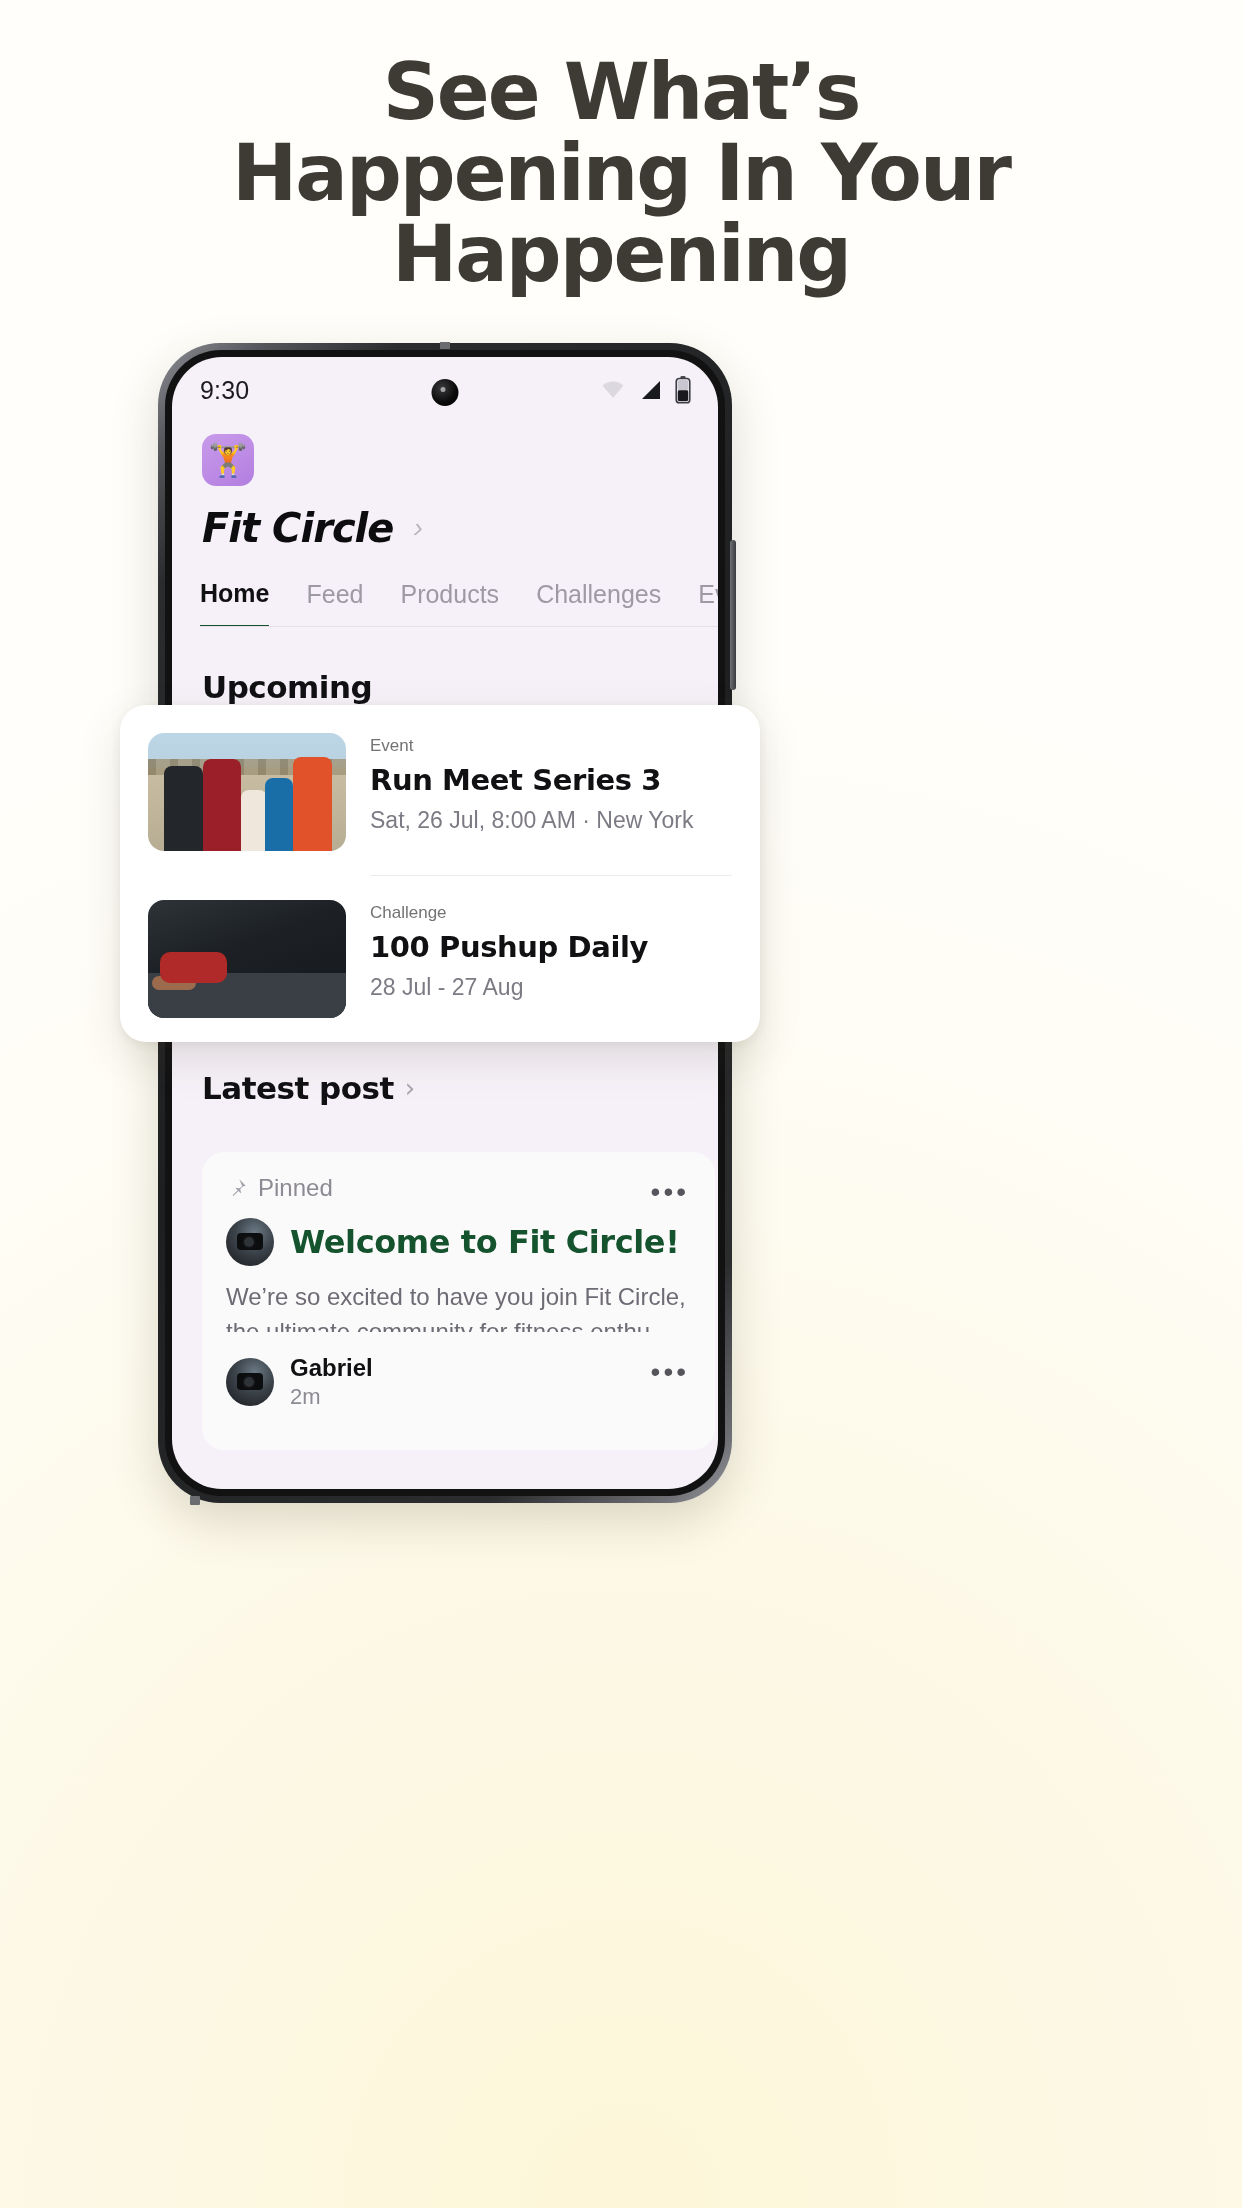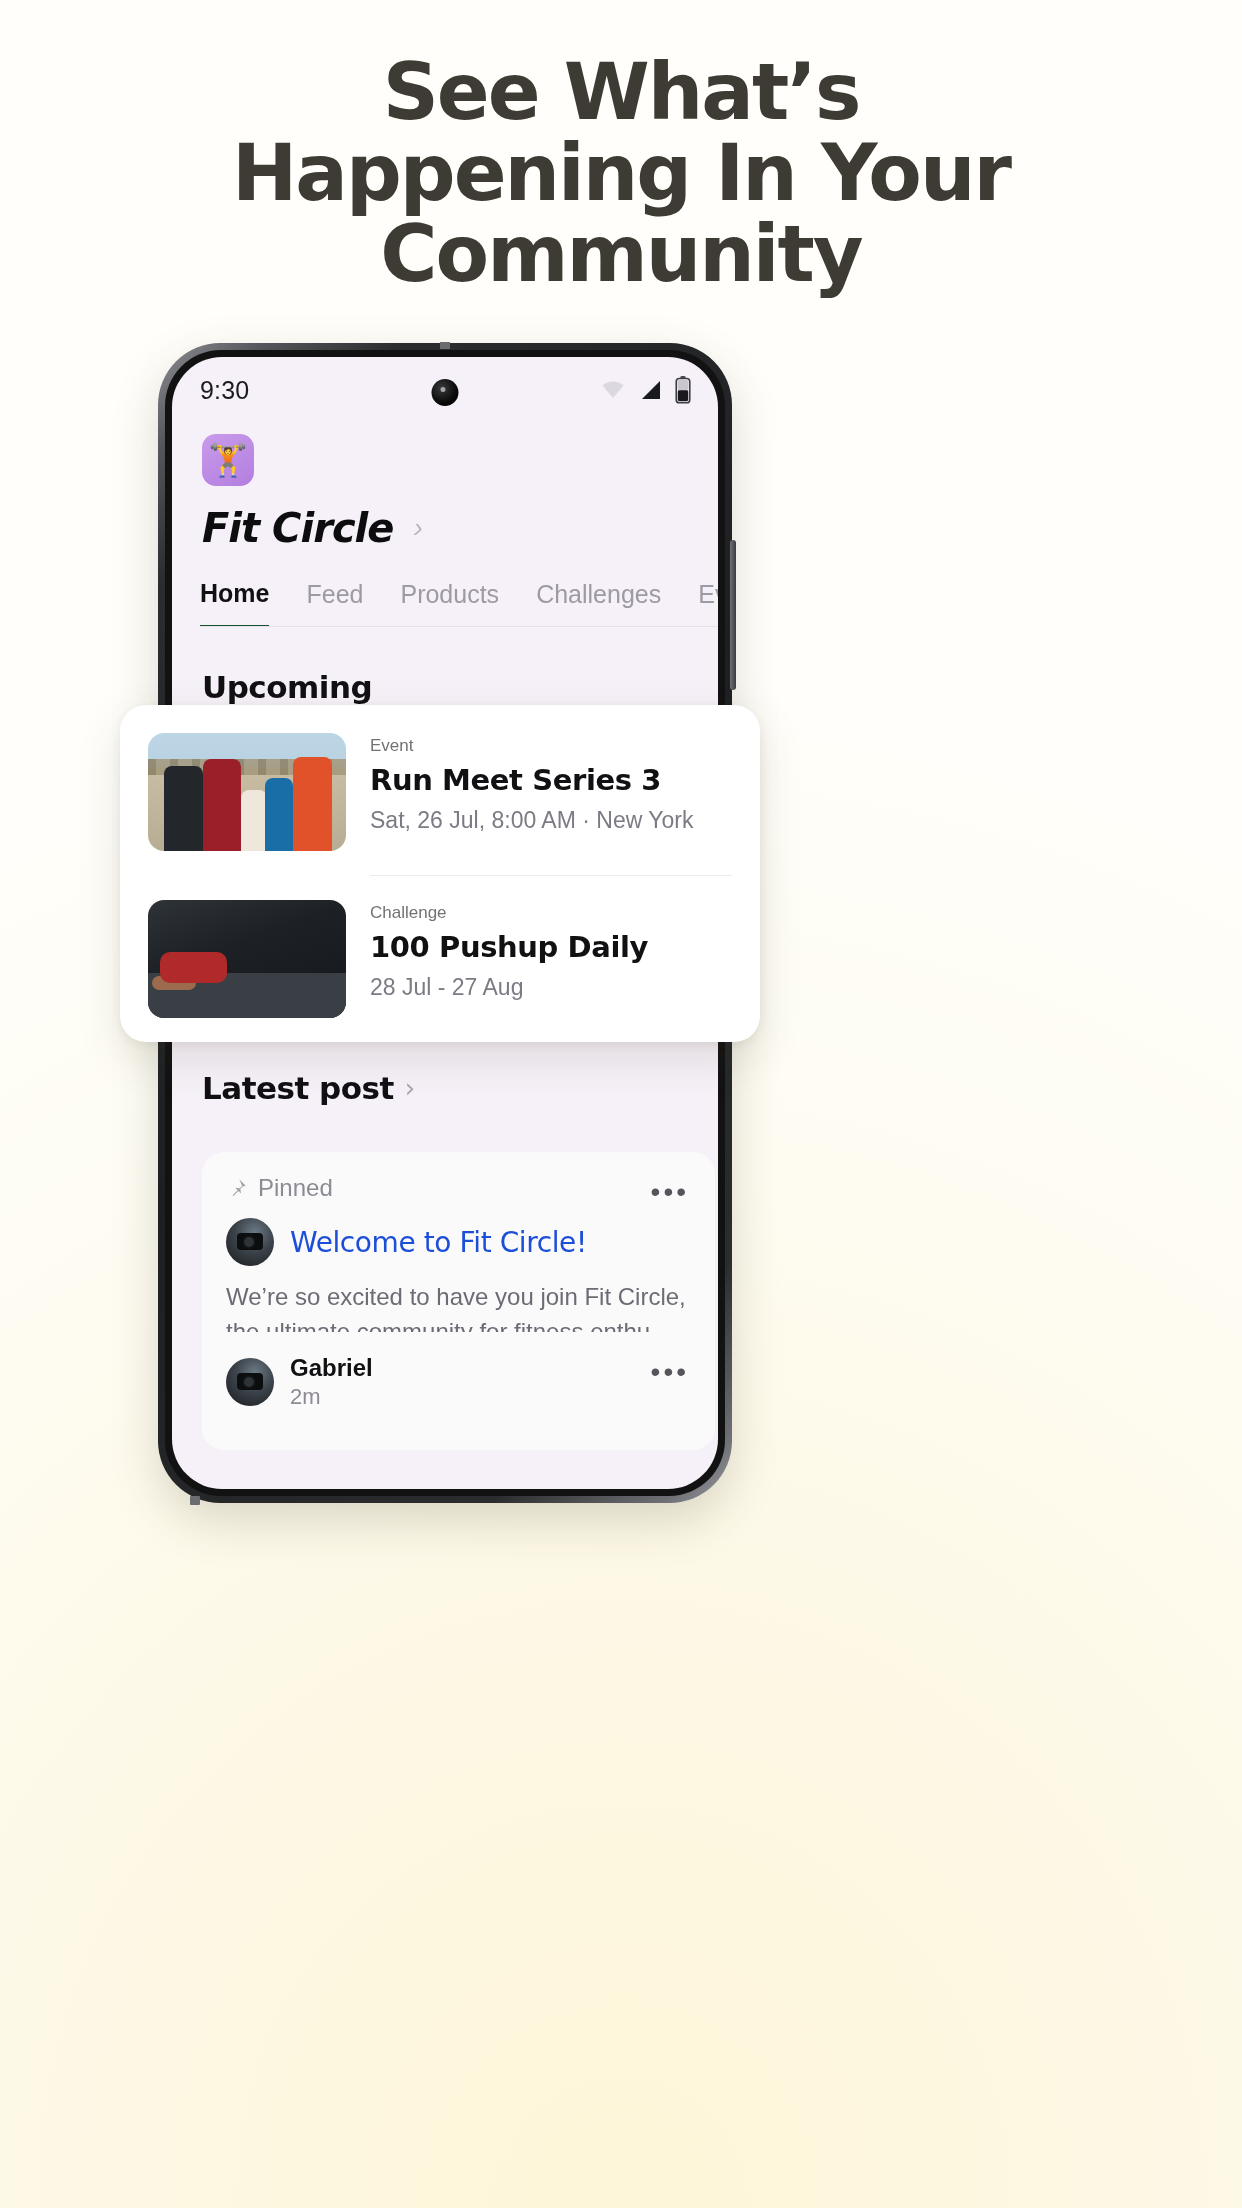--- a/index.html
+++ b/index.html
@@ -201,38 +201,38 @@
   .avatar::before{
     content:""; position:absolute; left:11px; top:15px;
     width:26px; height:17px; border-radius:4px; background:#0c0d0f;
   }
   .avatar::after{
     content:""; position:absolute; left:18px; top:19px;
     width:10px; height:10px; border-radius:50%;
     background:#2e3338; box-shadow:0 0 0 2px #101214;
   }
   .post-title{
-    font-size:28px; font-weight:400; color:#1d4ed8; letter-spacing:-.4px;
+    font-size:32px; font-weight:700; color:#14532d; letter-spacing:-.4px;
     font-family:"DejaVu Sans", sans-serif;
   }
   .author-name{ font-size:24px; font-weight:700; color:#111114; }
   .author-time{ font-size:22px; color:#8d8a93; margin-top:2px; }
   .post-body{ font-size:24px; line-height:1.45; color:#6e6b75; }
   .post-heading{
     font-size:29px; font-weight:700; color:#0f0f12; letter-spacing:-.4px;
     line-height:1.3; margin-top:20px; font-family:"DejaVu Sans", sans-serif;
   }
 </style>
 </head>
 <body>
 
 <div class="headline">
   <span>See What’s</span>
   <span>Happening In Your</span>
-  <span>Community</span>
+  <span>Happening</span>
 </div>
 
 <div class="phone">
   <div class="notch-line"></div>
   <div class="bottom-line"></div>
   <div class="btn-side"></div>
 
   <div class="phone-inner">
     <div class="screen">
 

